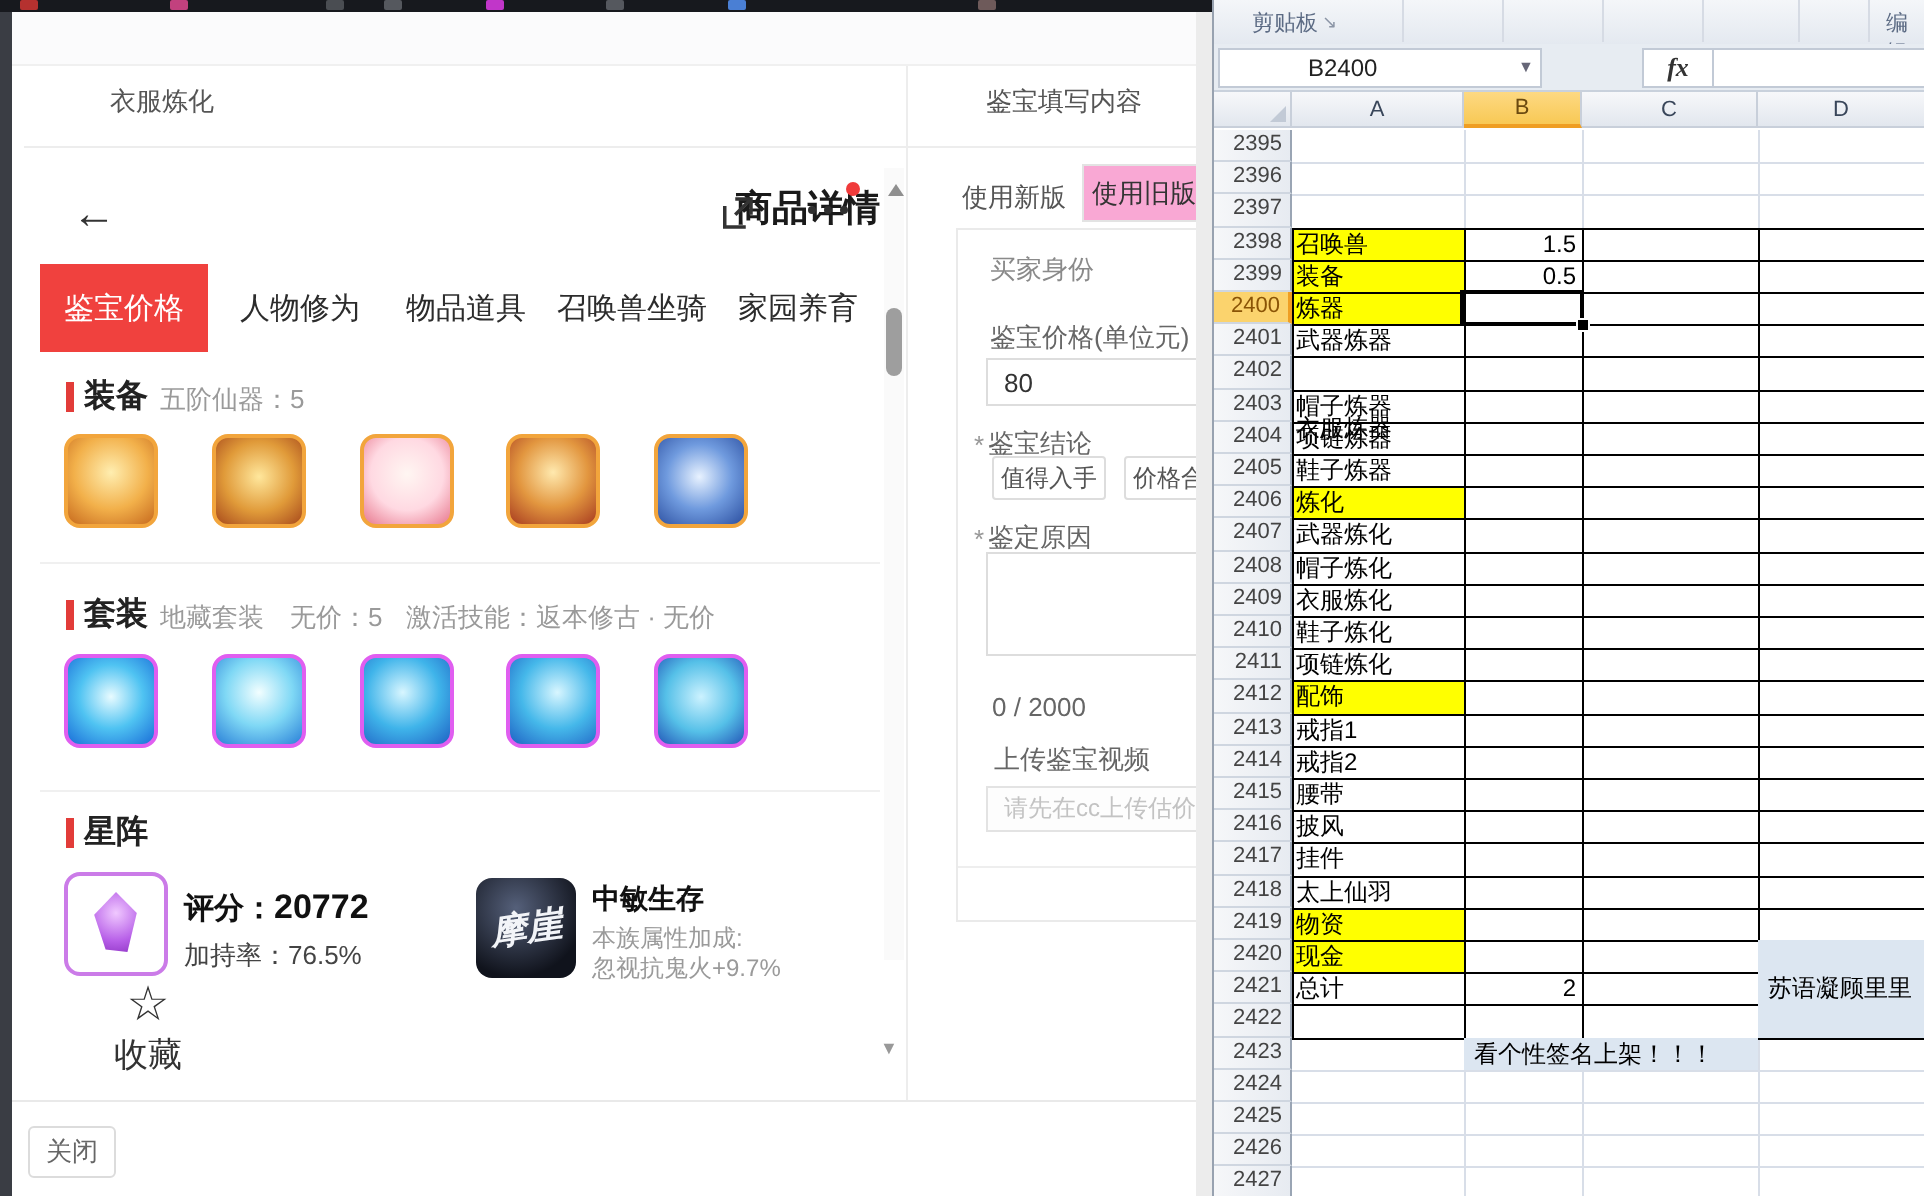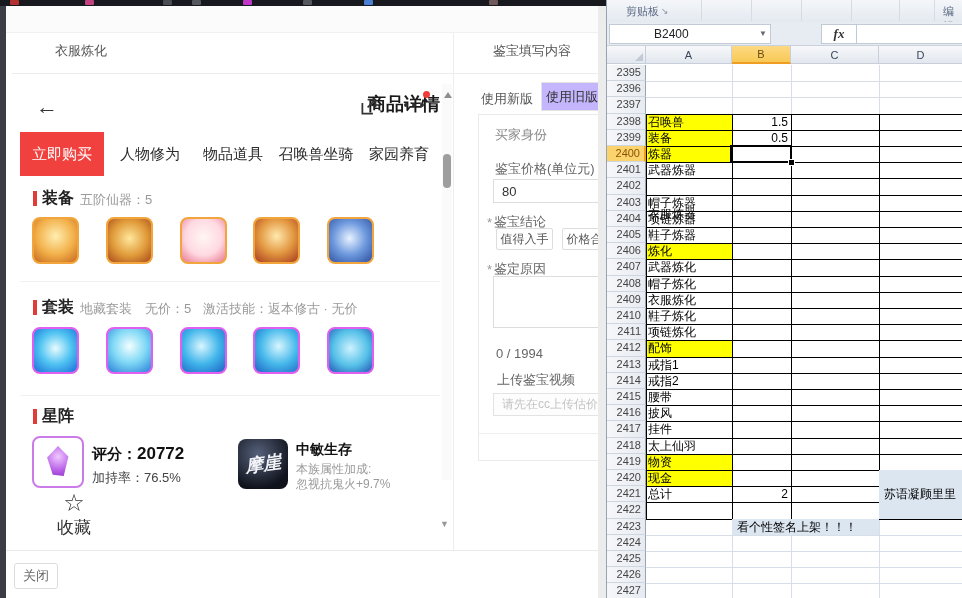--- a/index.html
+++ b/index.html
@@ -61,21 +61,21 @@
            font-size:18px;font-weight:bold;display:flex;align-items:center;justify-content:center;z-index:5;}
   .fav{left:56px;top:490px;width:36px;text-align:center;}
   .fav .star{font-size:24px;color:#333;line-height:26px;}
   .fav .lbl{font-size:17px;color:#333;}
   .chev{left:440px;top:519px;font-size:9px;color:#999;}
   .bottom-div{left:6px;top:550px;width:600px;height:1px;background:#e9e9e9;}
   .close-btn{left:14px;top:563px;width:44px;height:26px;border:1px solid #dcdcdc;border-radius:3px;box-sizing:border-box;
              display:flex;align-items:center;justify-content:center;font-size:13px;color:#666;background:#fff;}
   
   .mid-tab{font-size:13px;color:#555;}
-  .mid-tab-active{left:541px;top:82px;width:62px;height:29px;background:#c4b5fd;border:1px solid #e3e3e3;box-sizing:border-box;
+  .mid-tab-active{left:541px;top:82px;width:62px;height:29px;background:#f9a8d4;border:1px solid #e3e3e3;box-sizing:border-box;
                   display:flex;align-items:center;justify-content:center;font-size:13px;color:#333;}
   .form-box{left:478px;top:114px;width:150px;height:347px;border:1px solid #eaeaea;box-sizing:border-box;}
   .f-label{font-size:13px;color:#666;}
   .f-gray{font-size:13px;color:#8a8a8a;}
   .req{font-size:13px;color:#999;}
   .inp{border:1px solid #ddd;background:#fff;box-sizing:border-box;font-size:13px;color:#333;display:flex;align-items:center;padding-left:8px;}
   .opt-btn{position:absolute;width:57px;height:22px;border:1px solid #ddd;border-radius:2px;box-sizing:border-box;overflow:hidden;
            display:flex;align-items:center;justify-content:center;font-size:12px;color:#555;background:#fff;}
   .txtarea{left:493px;top:276px;width:120px;height:52px;border:1px solid #ddd;background:#fff;box-sizing:border-box;}
   .counter{font-size:13px;color:#666;}
@@ -156,21 +156,21 @@
       <i></i>
       <i></i>
     </div>
   <div class="abs red-dot" style="left:423px;top:91px;"></div>
 
   <div class="abs sb-track"></div>
   <div class="abs sb-up"></div>
   <div class="abs sb-thumb"></div>
 
   <div id="card-tabs">
-      <div class="abs tab-red" style="left: 20px; top: 132px; width: 84px; height: 44px;">立即购买</div>
+      <div class="abs tab-red" style="left: 20px; top: 132px; width: 84px; height: 44px;">鉴宝价格</div>
       <div class="abs tab-plain" style="left: 113px; top: 132px; width: 74px; height: 44px;">人物修为</div>
       <div class="abs tab-plain" style="left: 196px; top: 132px; width: 74px; height: 44px;">物品道具</div>
       <div class="abs tab-plain" style="left: 277px; top: 132px; width: 78px; height: 44px;">召唤兽坐骑</div>
       <div class="abs tab-plain" style="left: 362px; top: 132px; width: 74px; height: 44px;">家园养育</div>
     </div>
 
   <div class="abs sec-bar" style="left:33px;top:191px;"></div>
   <div class="abs sec-label" style="left:42px;top:188px;">装备</div>
   <div class="abs sec-info" style="left:80px;top:191px;">五阶仙器：5</div>
   <div id="equip-icons">
@@ -234,21 +234,21 @@
     </div>
   <div class="abs req" style="left:487px;top:215px;">*</div>
   <div class="abs f-label" style="left:494px;top:213px;">鉴宝结论</div>
   <div id="conclusion-options">
       <div class="opt-btn" style="left: 496px; top: 228px;">值得入手</div>
       <div class="opt-btn" style="left: 562px; top: 228px;">价格合适</div>
     </div>
   <div class="abs req" style="left:487px;top:262px;">*</div>
   <div class="abs f-label" style="left:494px;top:260px;">鉴定原因</div>
   <div class="abs txtarea"></div>
-  <div class="abs counter" style="left:496px;top:346px;">0 / 1994</div>
+  <div class="abs counter" style="left:496px;top:346px;">0 / 2000</div>
   <div class="abs f-label" style="left:497px;top:371px;">上传鉴宝视频</div>
   <div class="abs vid-inp">
       <span>请先在cc上传估价视频</span>
     </div>
   <div class="abs inner-div"></div>
 
   <div class="abs gapstrip"></div>
   <div class="abs excel" id="excel">
     <div class="abs ribbon"></div>
     <div class="abs rb-label" style="left:19px;top:4px;">剪贴板</div>

